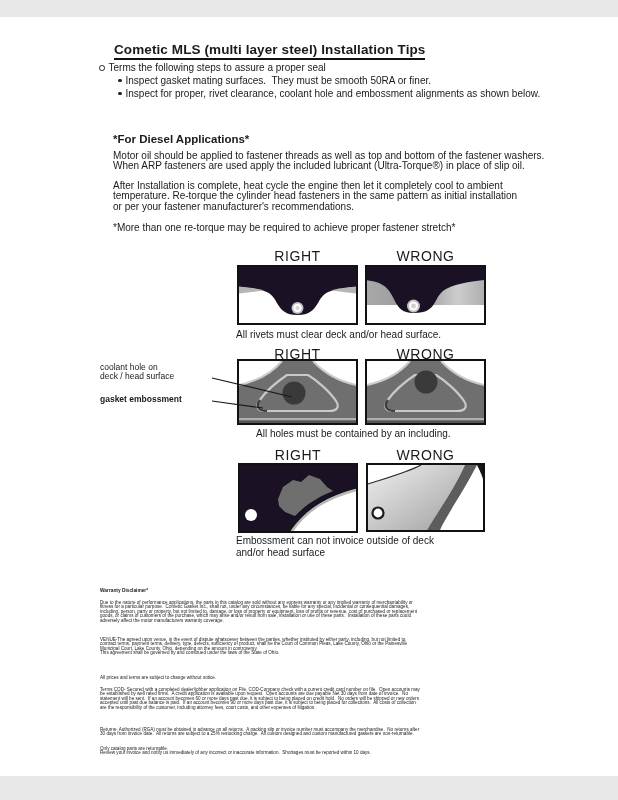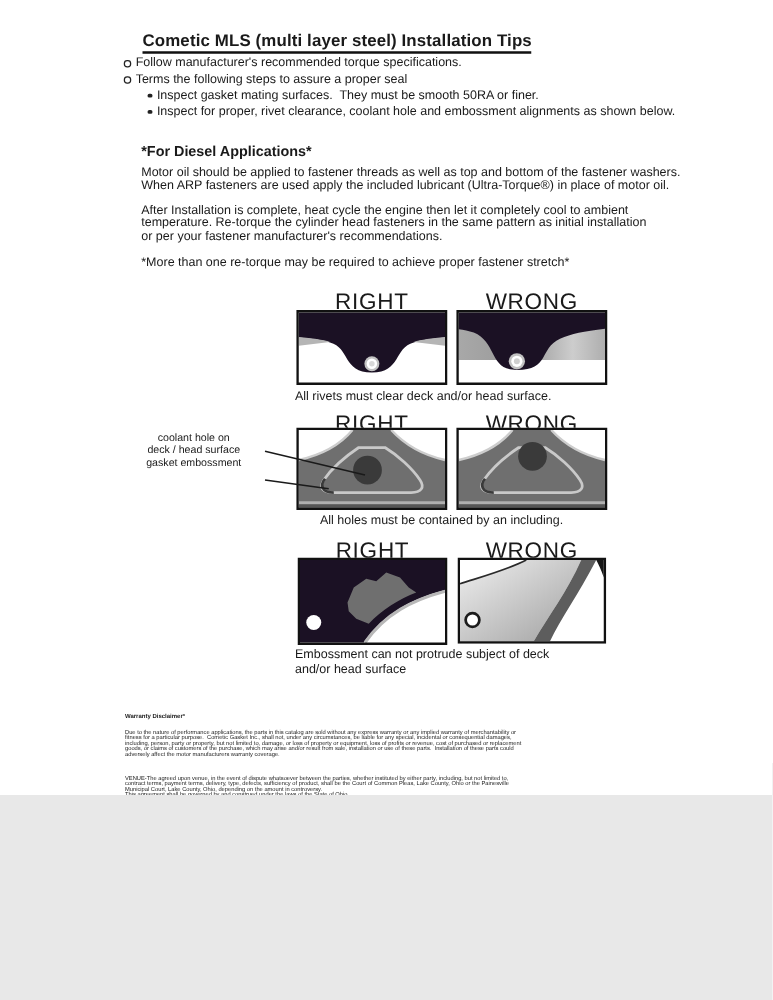--- a/index.html
+++ b/index.html
@@ -1,70 +1,66 @@
 <!DOCTYPE html>
 <html><head>
 <meta charset="utf-8">
 <style>
   html,body{margin:0;padding:0;background:#e8e8e8;}
-  .page{position:relative;width:618px;height:636px;background:#ffffff;margin:0 auto;
+  .page{position:relative;width:618px;height:759px;background:#ffffff;margin:17px auto;
         font-family:"Liberation Sans","DejaVu Sans",sans-serif;color:#1a1a1a;overflow:hidden;}
   .abs{position:absolute;}
   .title{left:114px;top:25px;font-size:13.5px;font-weight:bold;letter-spacing:.1px;
          border-bottom:2px solid #111;padding-bottom:1px;margin:0;}
   .bullets{left:99px;top:44px;font-size:10px;line-height:13px;}
   .bullet-row{display:flex;align-items:flex-start;}
   .ring{width:3.5px;height:3.5px;border:1px solid #222;border-radius:50%;margin:4px 4px 0 0;flex:none;}
   .dot{width:3.5px;height:3.5px;background:#222;border-radius:50%;margin:4.5px 4px 0 0;flex:none;}
   .sub{margin-left:19px;}
   .h2{left:113px;top:116px;font-size:11.5px;font-weight:bold;margin:0;}
   .para{font-size:10px;line-height:10.3px;}
   .line{white-space:pre;}
   #p1{left:113px;top:134px;}
   #p2{left:113px;top:164px;}
   #p3{left:113px;top:206px;}
-  .dg-label{font-size:18px;font-weight:500;letter-spacing:.6px;text-align:center;text-decoration:underline;}
+  .dg-label{font-size:14px;font-weight:500;letter-spacing:.6px;text-align:center;}
   .caption{font-size:10px;line-height:12px;}
-  .ann{font-size:8.5px;line-height:9px;text-align:center;width:110px;left:100px;}
+  .ann{font-size:8.5px;line-height:9px;text-align:left;width:110px;left:100px;}
   .small{font-size:4.6px;line-height:4.45px;color:#222;left:100px;}
   .small-h{font-weight:bold;font-size:4.8px;}
   .footer{left:386px;top:759px;font-size:13px;letter-spacing:.3px;}
   svg{display:block;}
 </style>
 </head>
 <body>
 
 <div class="page">
 
   <h1 class="abs title">Cometic MLS (multi layer steel) Installation Tips</h1>
 
   <div class="abs bullets">
-    <div class="bullet-row">
-      <span class="ring"></span>
-      <span class="line">Follow manufacturer's recommended torque specifications.</span>
-    </div>
     <div class="bullet-row">
       <span class="ring"></span>
       <span class="line">Terms the following steps to assure a proper seal</span>
     </div>
     <div class="bullet-row sub">
       <span class="dot"></span>
       <span class="line">Inspect gasket mating surfaces.  They must be smooth 50RA or finer.</span>
     </div>
     <div class="bullet-row sub">
       <span class="dot"></span>
       <span class="line">Inspect for proper, rivet clearance, coolant hole and embossment alignments as shown below.</span>
     </div>
   </div>
 
   <h2 class="abs h2">*For Diesel Applications*</h2>
 
   <div class="abs para" id="p1">
     <div class="line">Motor oil should be applied to fastener threads as well as top and bottom of the fastener washers.</div>
-    <div class="line">When ARP fasteners are used apply the included lubricant (Ultra-Torque®) in place of motor oil.</div>
+    <div class="line">When ARP fasteners are used apply the included lubricant (Ultra-Torque®) in place of slip oil.</div>
   </div>
 
   <div class="abs para" id="p2">
     <div class="line">After Installation is complete, heat cycle the engine then let it completely cool to ambient</div>
     <div class="line">temperature. Re-torque the cylinder head fasteners in the same pattern as initial installation</div>
     <div class="line">or per your fastener manufacturer's recommendations.</div>
   </div>
 
   <div class="abs para" id="p3">
     <div class="line">*More than one re-torque may be required to achieve proper fastener stretch*</div>
@@ -109,21 +105,21 @@
 
   <div class="abs caption" style="left:236px;top:312px;">All rivets must clear deck and/or head surface.</div>
 
   <div class="abs dg-label" style="left:237px;top:329px;width:121px;">RIGHT</div>
   <div class="abs dg-label" style="left:365px;top:329px;width:121px;">WRONG</div>
 
   <div class="abs ann" style="top:346px;">
     <div class="line">coolant hole on</div>
     <div class="line">deck / head surface</div>
   </div>
-  <div class="abs ann" style="top:366px;">
+  <div class="abs ann" style="top:378px;font-weight:bold;">
     <div class="line">gasket embossment</div>
   </div>
 
   <svg class="abs" style="left:237px;top:342px;" width="121" height="66" viewBox="0 0 121 66">
     <rect x="0" y="0" width="121" height="66" fill="#ffffff"></rect>
     <path d="M2,26 C20,22 35,14 45,2 H76 C87,14 101,22 119,26 V64 H2 Z" fill="#6f6f6f"></path>
     <path d="M2,26 C20,22 35,14 45,2 M76,2 C87,14 101,22 119,26" fill="none" stroke="#cdcdcd" stroke-width="2"></path>
     <rect x="2" y="59" width="117" height="2.5" fill="#b0b0b0"></rect>
     <rect x="2" y="61.5" width="117" height="2.5" fill="#565656"></rect>
     <path d="M50,16 H71 C81,22 93,33 99,42 C103,48 100,52 92,52 H29 C21,52 18,48 22,42 C29,32 41,22 50,16 Z" fill="none" stroke="#c9c9c9" stroke-width="2.2"></path>
@@ -173,21 +169,21 @@
     <rect x="0" y="0" width="119" height="69" fill="#ffffff"></rect>
     <path d="M2,21 C24,14 42,9 55,2 H99 C88,27 72,48 61,67 H2 Z" fill="url(#g-band3)"></path>
     <path d="M99,2 H111 C97,29 82,50 74,67 H61 C72,48 88,27 99,2 Z" fill="#5d5d5d"></path>
     <path d="M111,2 H117 V16 C115,10 113,6 111,2 Z" fill="#161616"></path>
     <path d="M2,21 C24,14 42,9 55,2" fill="none" stroke="#2a2a2a" stroke-width="1.3"></path>
     <circle cx="12" cy="50" r="5.5" fill="#ffffff" stroke="#1c1c1c" stroke-width="2.2"></circle>
     <rect x="1" y="1" width="117" height="67" fill="none" stroke="#111111" stroke-width="2"></rect>
   </svg>
 
   <div class="abs caption" style="left:236px;top:518px;">
-    <div class="line">Embossment can not protrude subject of deck</div>
+    <div class="line">Embossment can not invoice outside of deck</div>
     <div class="line">and/or head surface</div>
   </div>
 
   <div class="abs small small-h" style="top:572px;">Warranty Disclaimer*</div>
 
   <div class="abs small" style="top:584px;">
     <div class="line">Due to the nature of performance applications, the parts in this catalog are sold without any express warranty or any implied warranty of merchantability or</div>
     <div class="line">fitness for a particular purpose.  Cometic Gasket Inc., shall not, under any circumstances, be liable for any special, incidental or consequential damages,</div>
     <div class="line">including, person, party or property, but not limited to, damage, or loss of property or equipment, loss of profits or revenue, cost of purchased or replacement</div>
     <div class="line">goods, or claims of customers of the purchase, which may arise and/or result from sale, installation or use of these parts.  Installation of these parts could</div>

